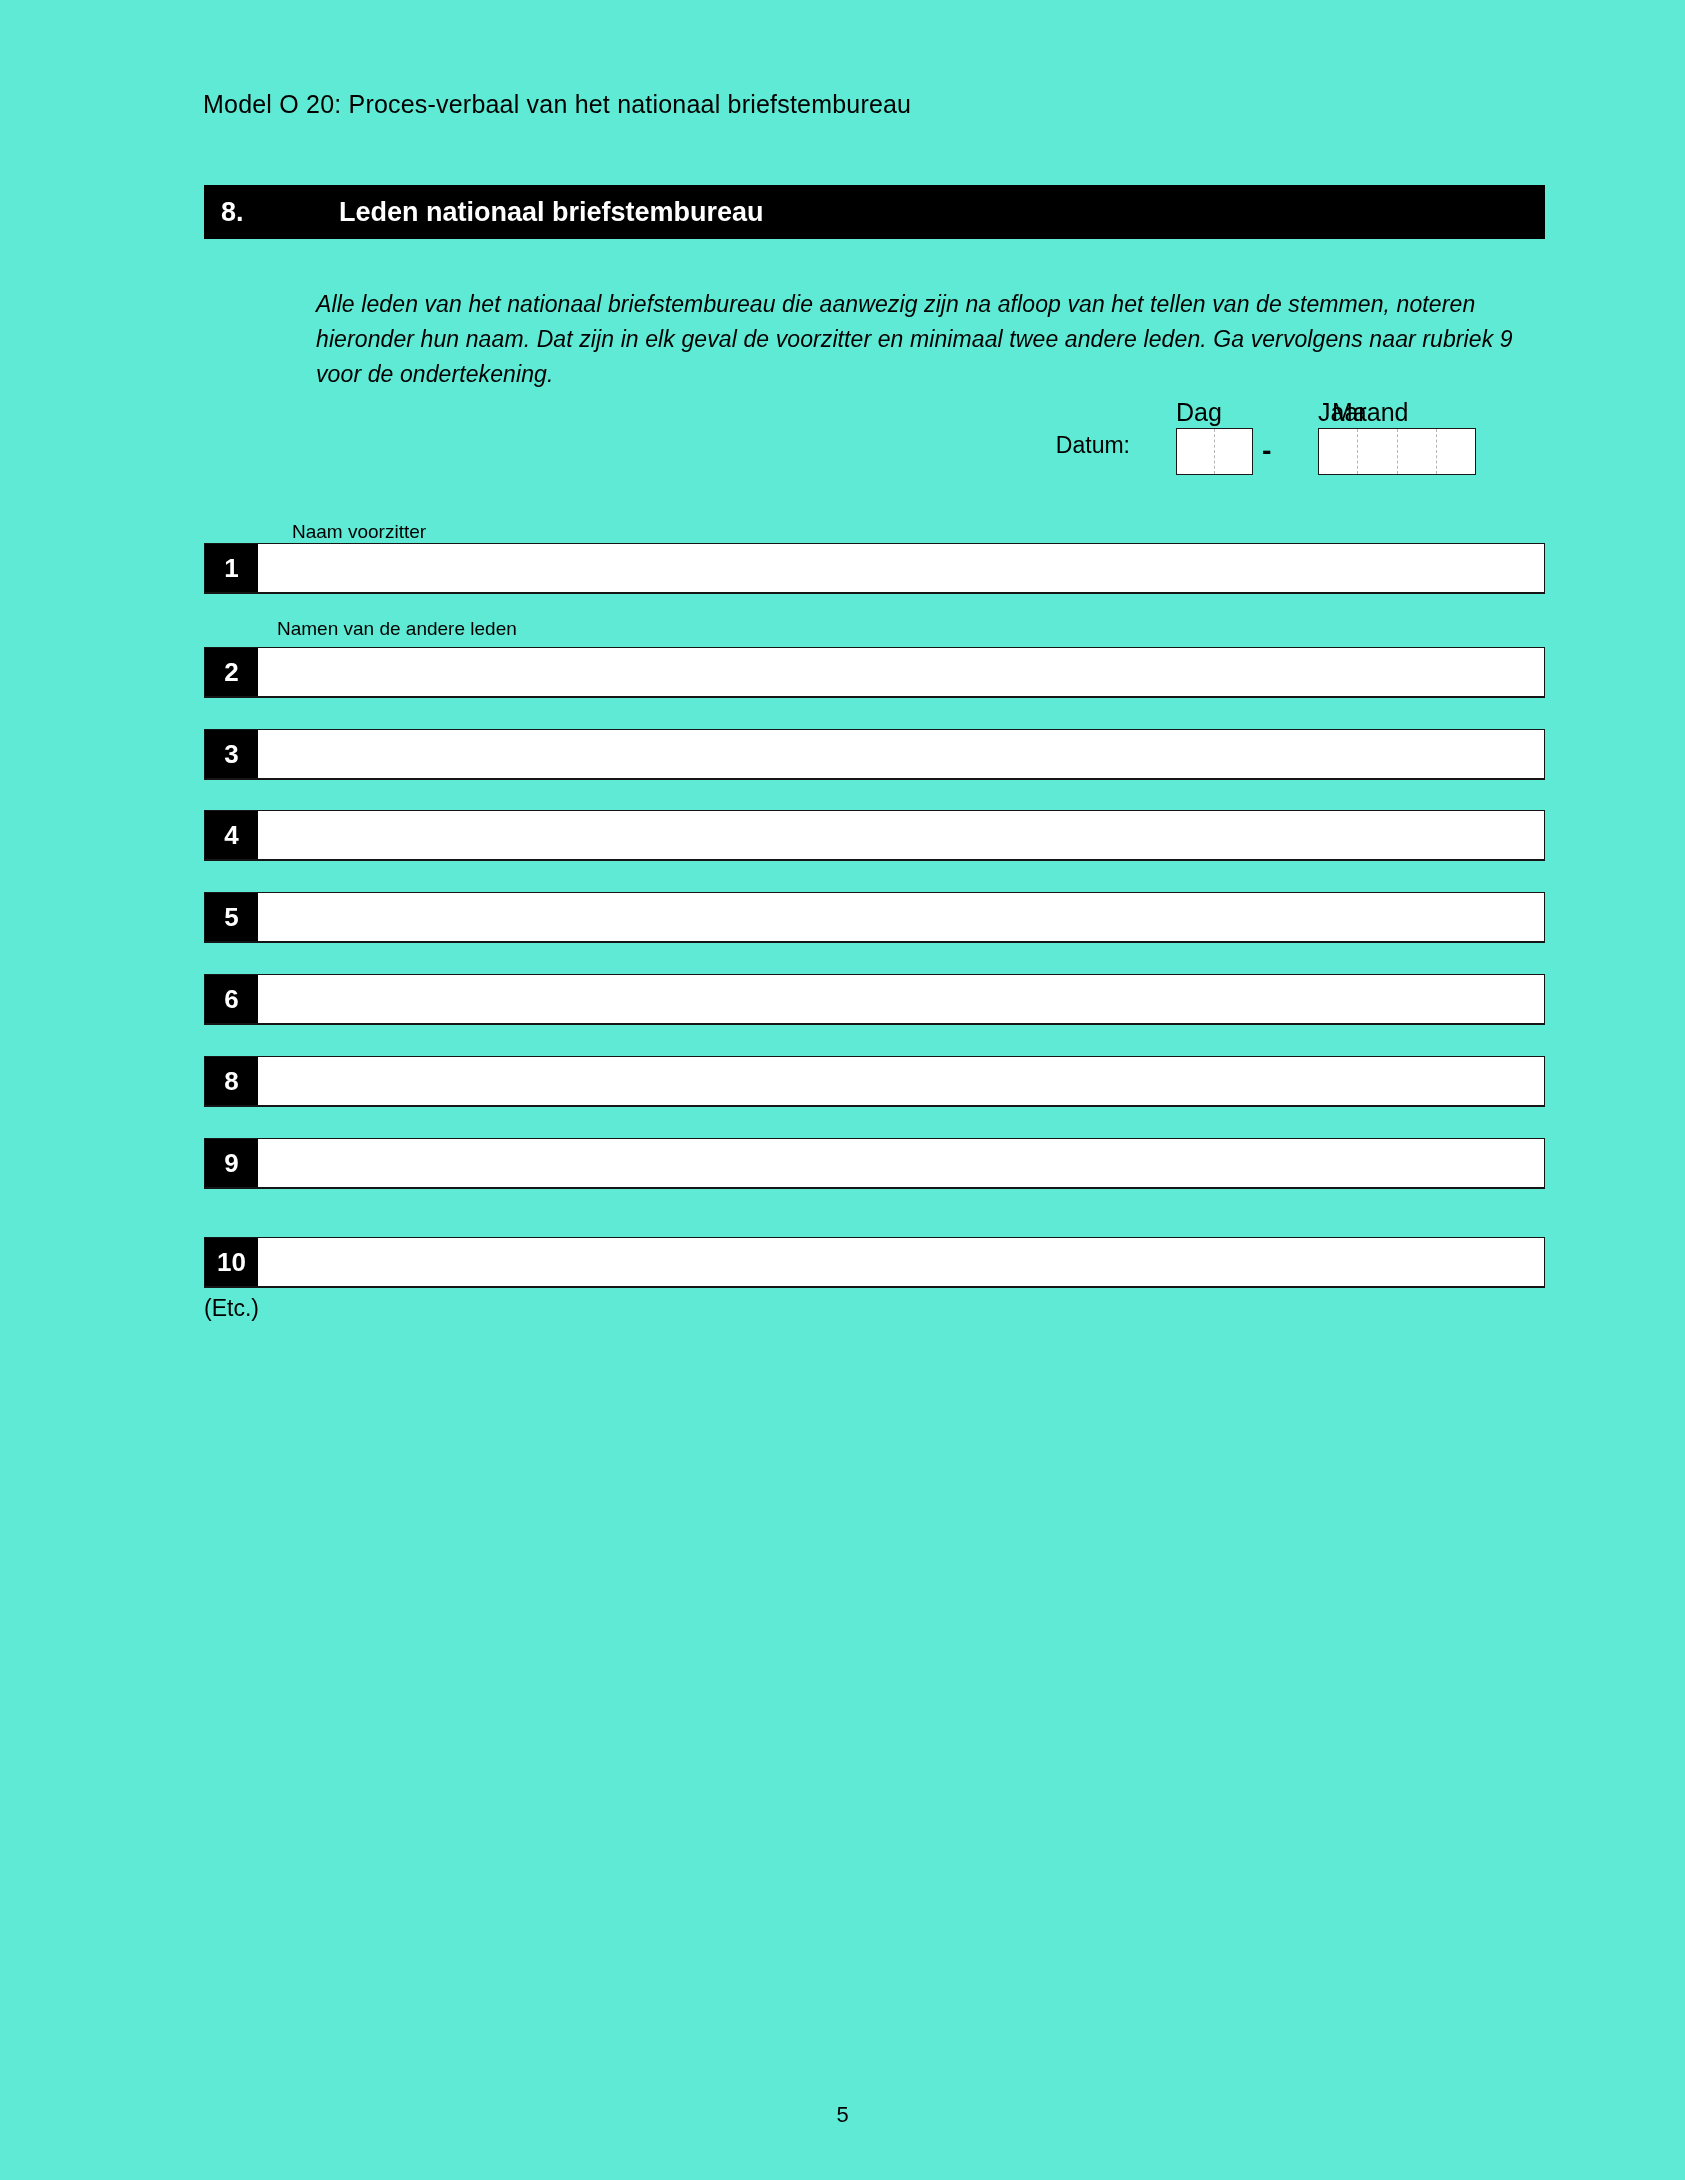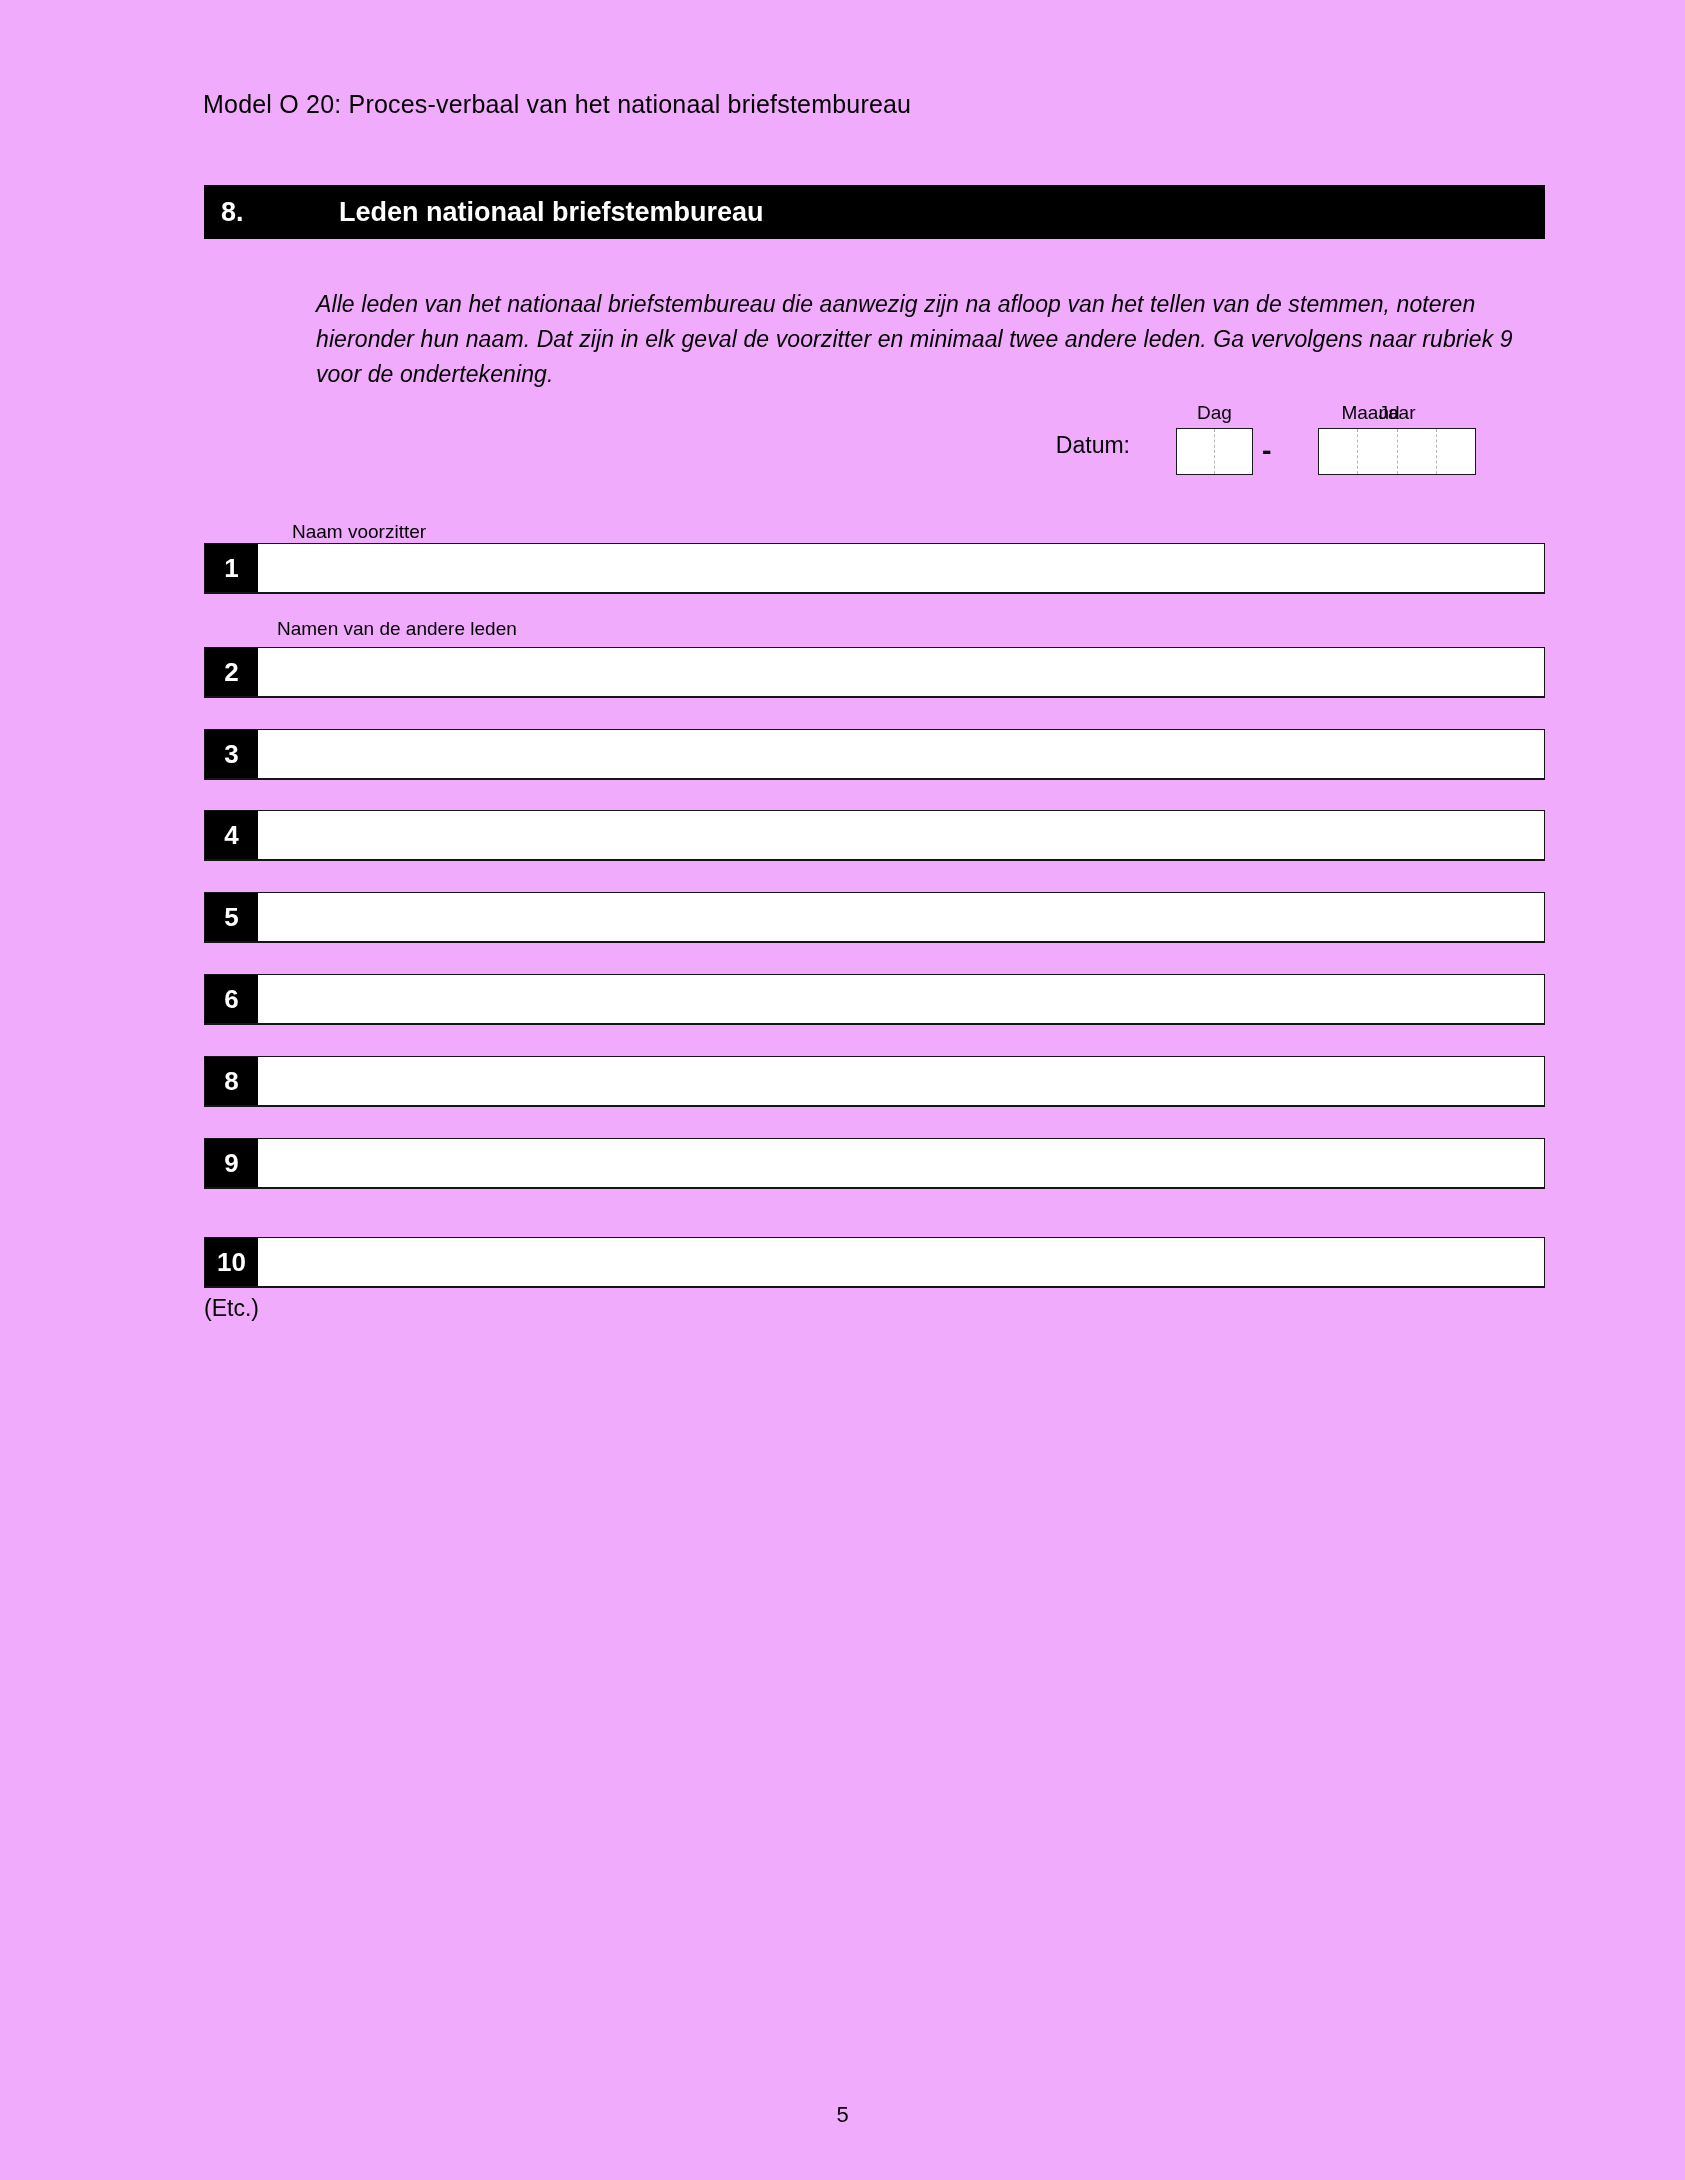--- a/index.html
+++ b/index.html
@@ -6,21 +6,21 @@
   html, body { background: #ffffff; }
   body {
     font-family: "Liberation Sans", sans-serif;
     color: #000000;
     -webkit-font-smoothing: antialiased;
   }
   .page {
     position: relative;
     width: 1685px;
     height: 2181px;
-    background: #f0abfc;
+    background: #5eead4;
     overflow: hidden;
   }
   .doc-title {
     position: absolute;
     left: 203px;
     top: 90px;
     font-size: 25px;
     letter-spacing: 0.2px;
     white-space: nowrap;
   }
@@ -61,22 +61,22 @@
     text-align: right;
     font-size: 23px;
   }
   .date-group {
     position: absolute;
     top: 401px;
   }
   .date-sublabel {
     height: 23px;
     line-height: 23px;
-    text-align: center;
-    font-size: 19px;
+    text-align: left;
+    font-size: 25px;
   }
   .date-box {
     margin-top: 3.8px;
     height: 47px;
     border: 1.9px solid #1a1a1a;
     background: #ffffff;
     display: flex;
   }
   .date-cell {
     flex: 1;

